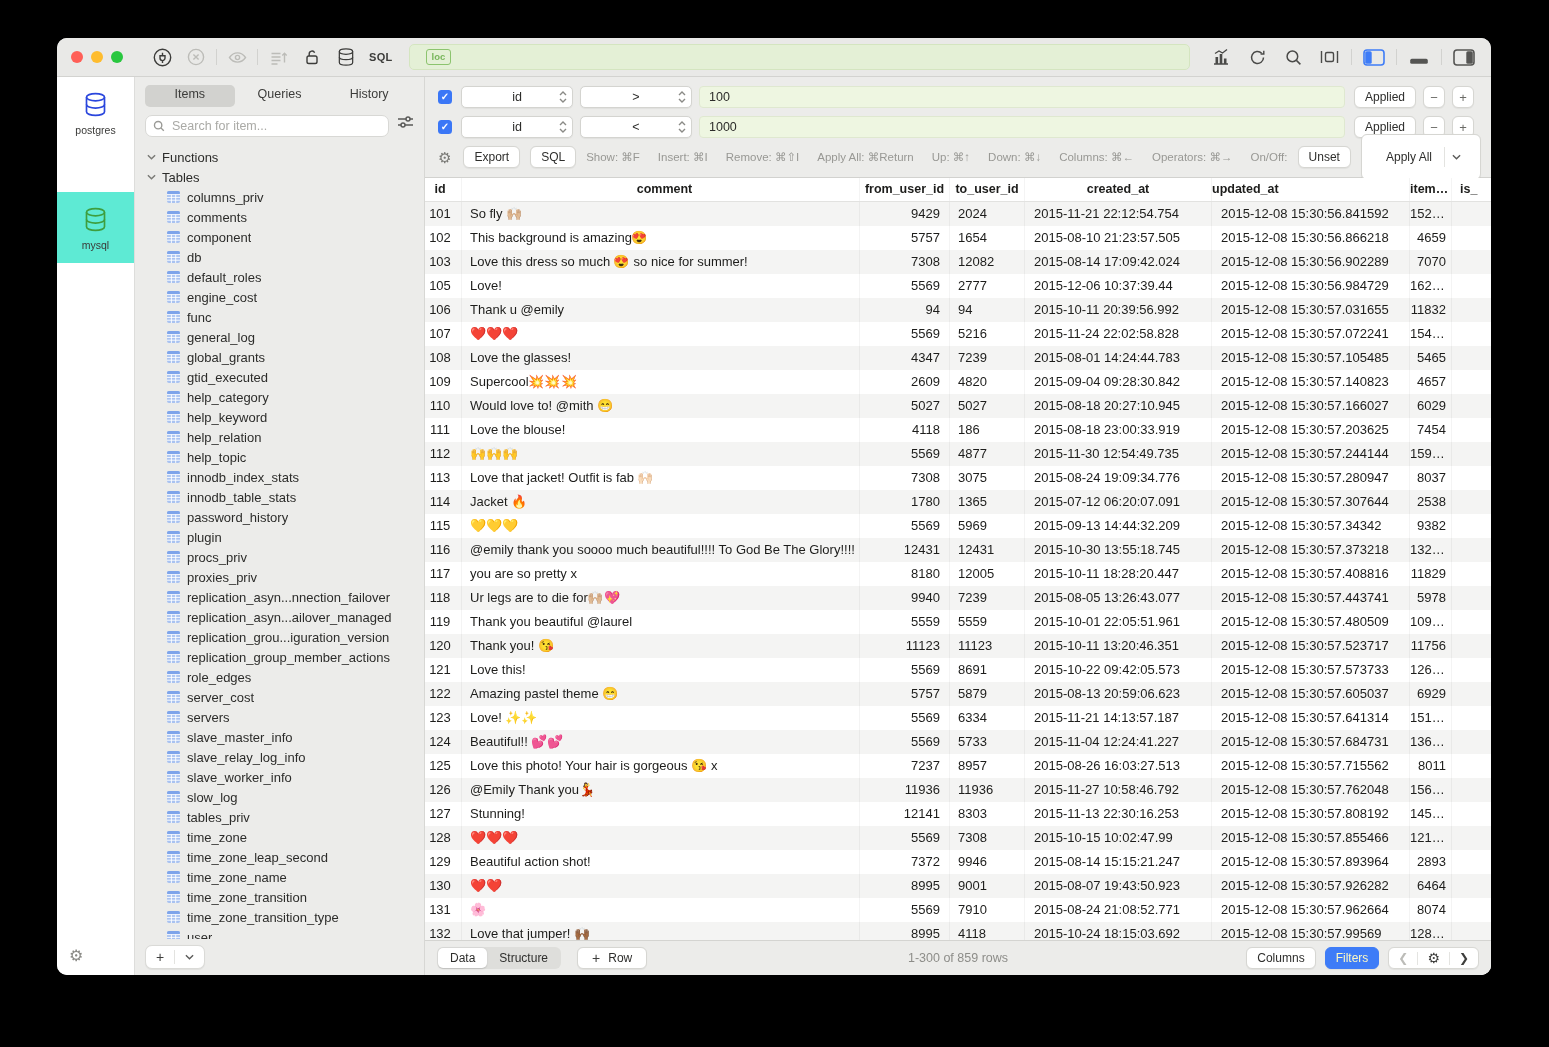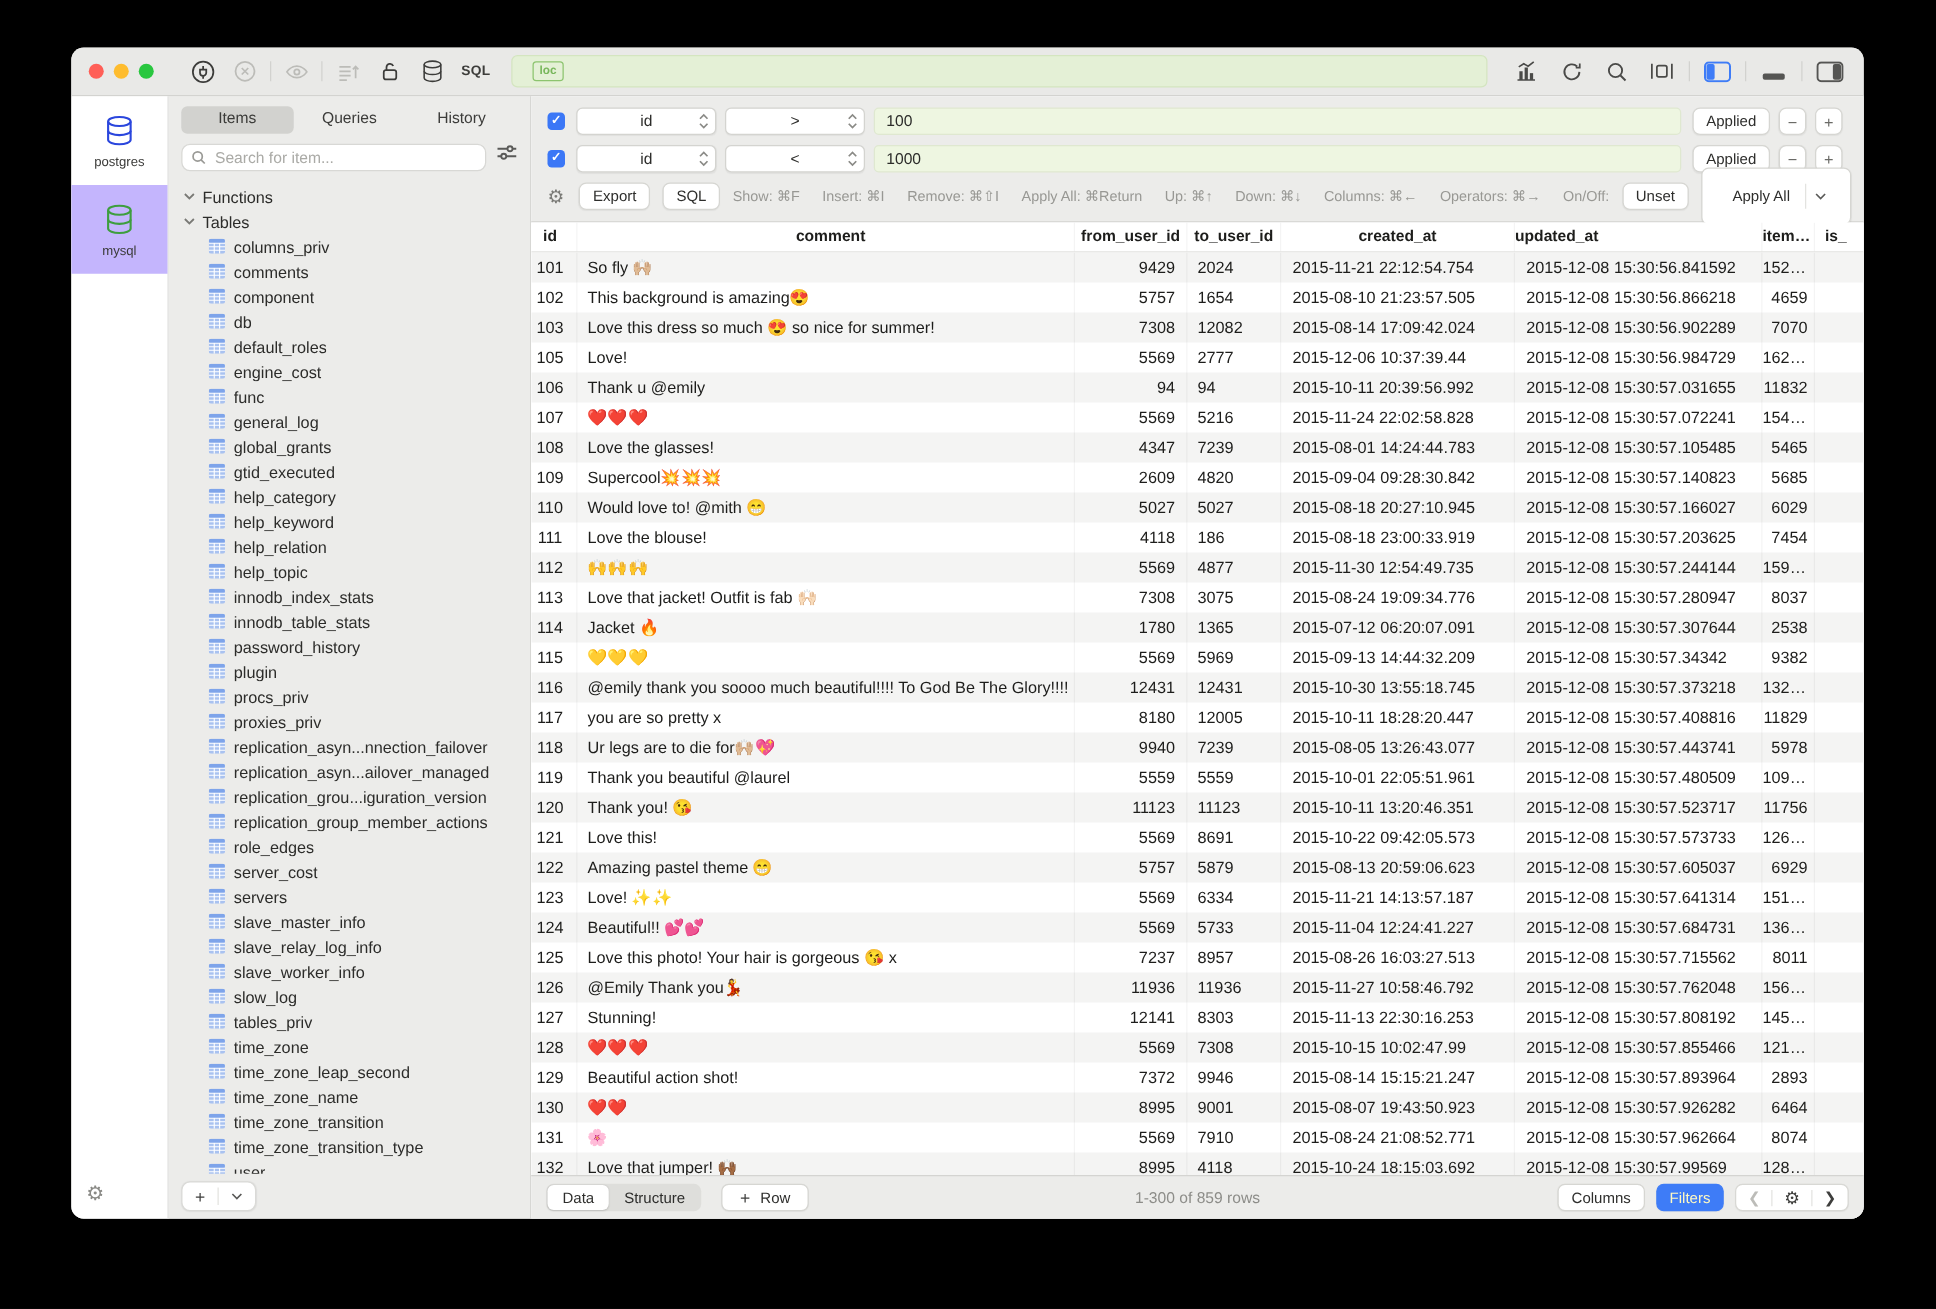--- a/index.html
+++ b/index.html
@@ -24,21 +24,21 @@
               overflow:hidden;text-overflow:ellipsis;flex:1;}
   .loc-badge{font-size:9.5px;font-weight:700;color:#79b75c;border:1px solid #8cc46e;border-radius:3px;
              padding:1px 5px;line-height:12px;margin-left:8px;}
   .right-ics{display:flex;align-items:center;gap:2px;}
 
   
   .body{flex:1;display:flex;min-height:0;}
   .rail{width:78px;flex:0 0 78px;background:#fff;border-right:1px solid #dddddb;box-sizing:border-box;
         display:flex;flex-direction:column;align-items:stretch;}
   .conn-item{padding:14px 0 12px;display:flex;flex-direction:column;align-items:center;gap:6px;}
-  .conn-item.selected{background:#c4b5fd;}
+  .conn-item.selected{background:#5eead4;margin-top:44px;}
   .conn-label{font-size:10.5px;color:#3a3a38;}
   .rail-bottom{margin-top:auto;padding:10px 0 10px 12px;}
 
   .sidebar{width:290px;flex:0 0 290px;background:#ececea;border-right:1px solid #d7d7d4;
            box-sizing:border-box;display:flex;flex-direction:column;min-height:0;}
   .side-tabs{display:flex;margin:8px 10px 0;height:22px;}
   .side-tab{flex:1;text-align:center;font-size:12.5px;color:#3c3c3a;padding:2px 0;border-radius:5px;
             cursor:default;}
   .side-tab.active{background:#d2d2cf;}
   .search-row{display:flex;align-items:flex-start;margin:8px 10px 0;gap:8px;}
@@ -816,21 +816,21 @@
                 <span class="cell col-is"></span>
               </div>
 
               <div class="grid-row">
                 <span class="cell col-id">109</span>
                 <span class="cell col-comment">Supercool💥💥💥</span>
                 <span class="cell col-from">2609</span>
                 <span class="cell col-to">4820</span>
                 <span class="cell col-created">2015-09-04 09:28:30.842</span>
                 <span class="cell col-updated">2015-12-08 15:30:57.140823</span>
-                <span class="cell col-item">5685</span>
+                <span class="cell col-item">4657</span>
                 <span class="cell col-is"></span>
               </div>
 
               <div class="grid-row">
                 <span class="cell col-id">110</span>
                 <span class="cell col-comment">Would love to! @mith 😁</span>
                 <span class="cell col-from">5027</span>
                 <span class="cell col-to">5027</span>
                 <span class="cell col-created">2015-08-18 20:27:10.945</span>
                 <span class="cell col-updated">2015-12-08 15:30:57.166027</span>

